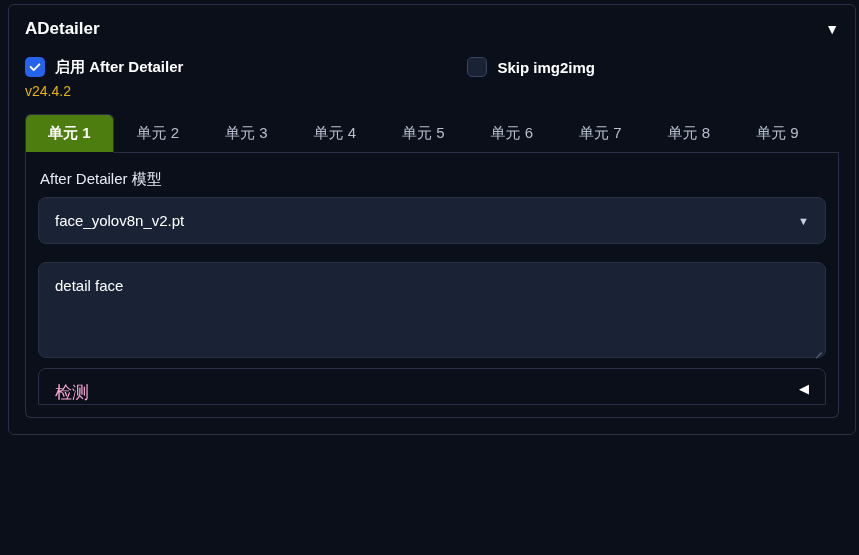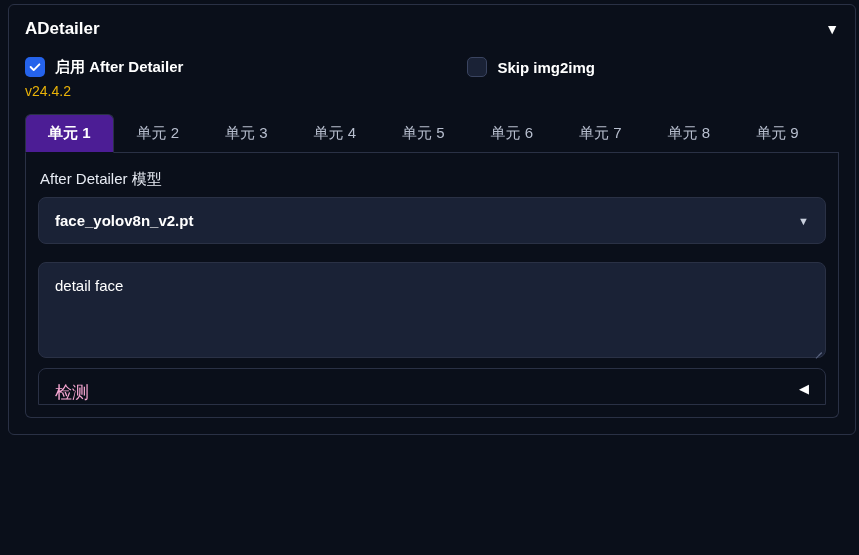--- a/index.html
+++ b/index.html
@@ -104,21 +104,21 @@
       border-bottom: none;
       position: relative;
       top: 1px;
       font-weight: 500;
     }
     .tab.active {
       color: #fff;
       border: 1px solid #2a3145;
       border-bottom: 1px solid #0a0f1a;
       border-radius: 6px 6px 0 0;
-      background: #4c1d95;
+      background: #4d7c0f;
       font-weight: 600;
     }
     .tab-content {
       border: 1px solid #2a3145;
       border-top: none;
       border-radius: 0 0 6px 6px;
       padding: 16px 12px 12px 12px;
       margin-top: -1px;
     }
     .field-label {
@@ -134,21 +134,21 @@
       padding: 14px 16px;
       display: flex;
       justify-content: space-between;
       align-items: center;
       cursor: pointer;
       margin-bottom: 18px;
     }
     .select-value {
       color: #fff;
       font-size: 15px;
-      font-weight: 700;
+      font-weight: 400;
     }
     .select-caret {
       color: #c8cfdc;
       font-size: 11px;
     }
     .textarea-box {
       background: #1a2236;
       border: 1px solid #2a3145;
       border-radius: 8px;
       padding: 14px 16px;

